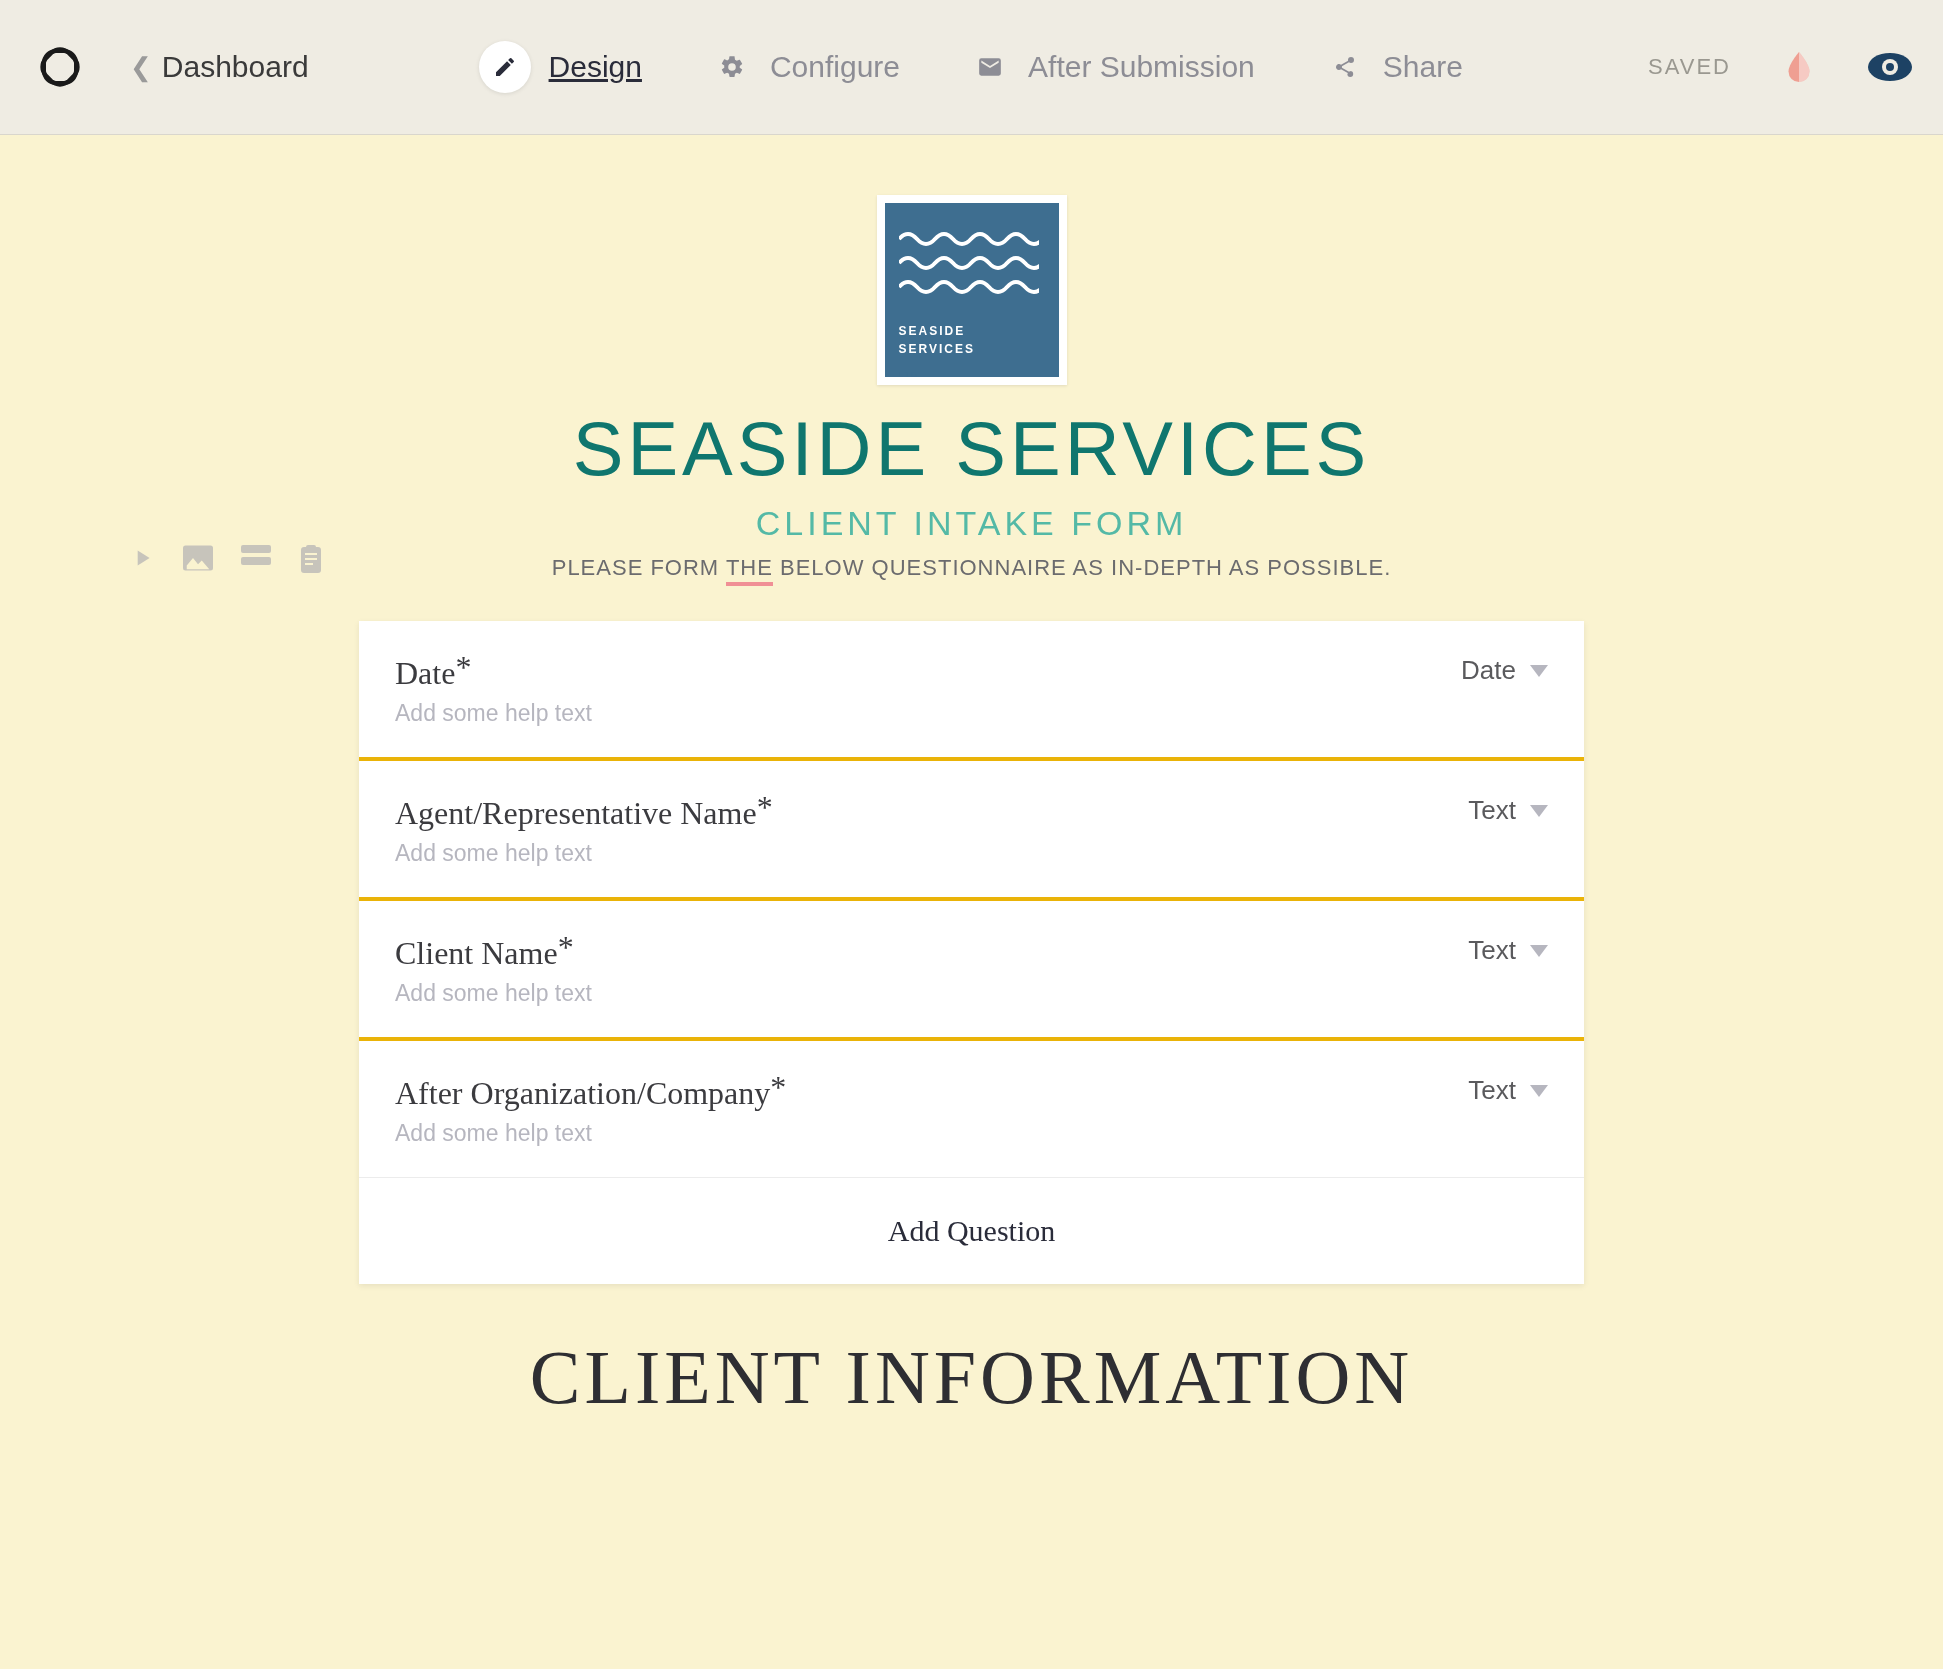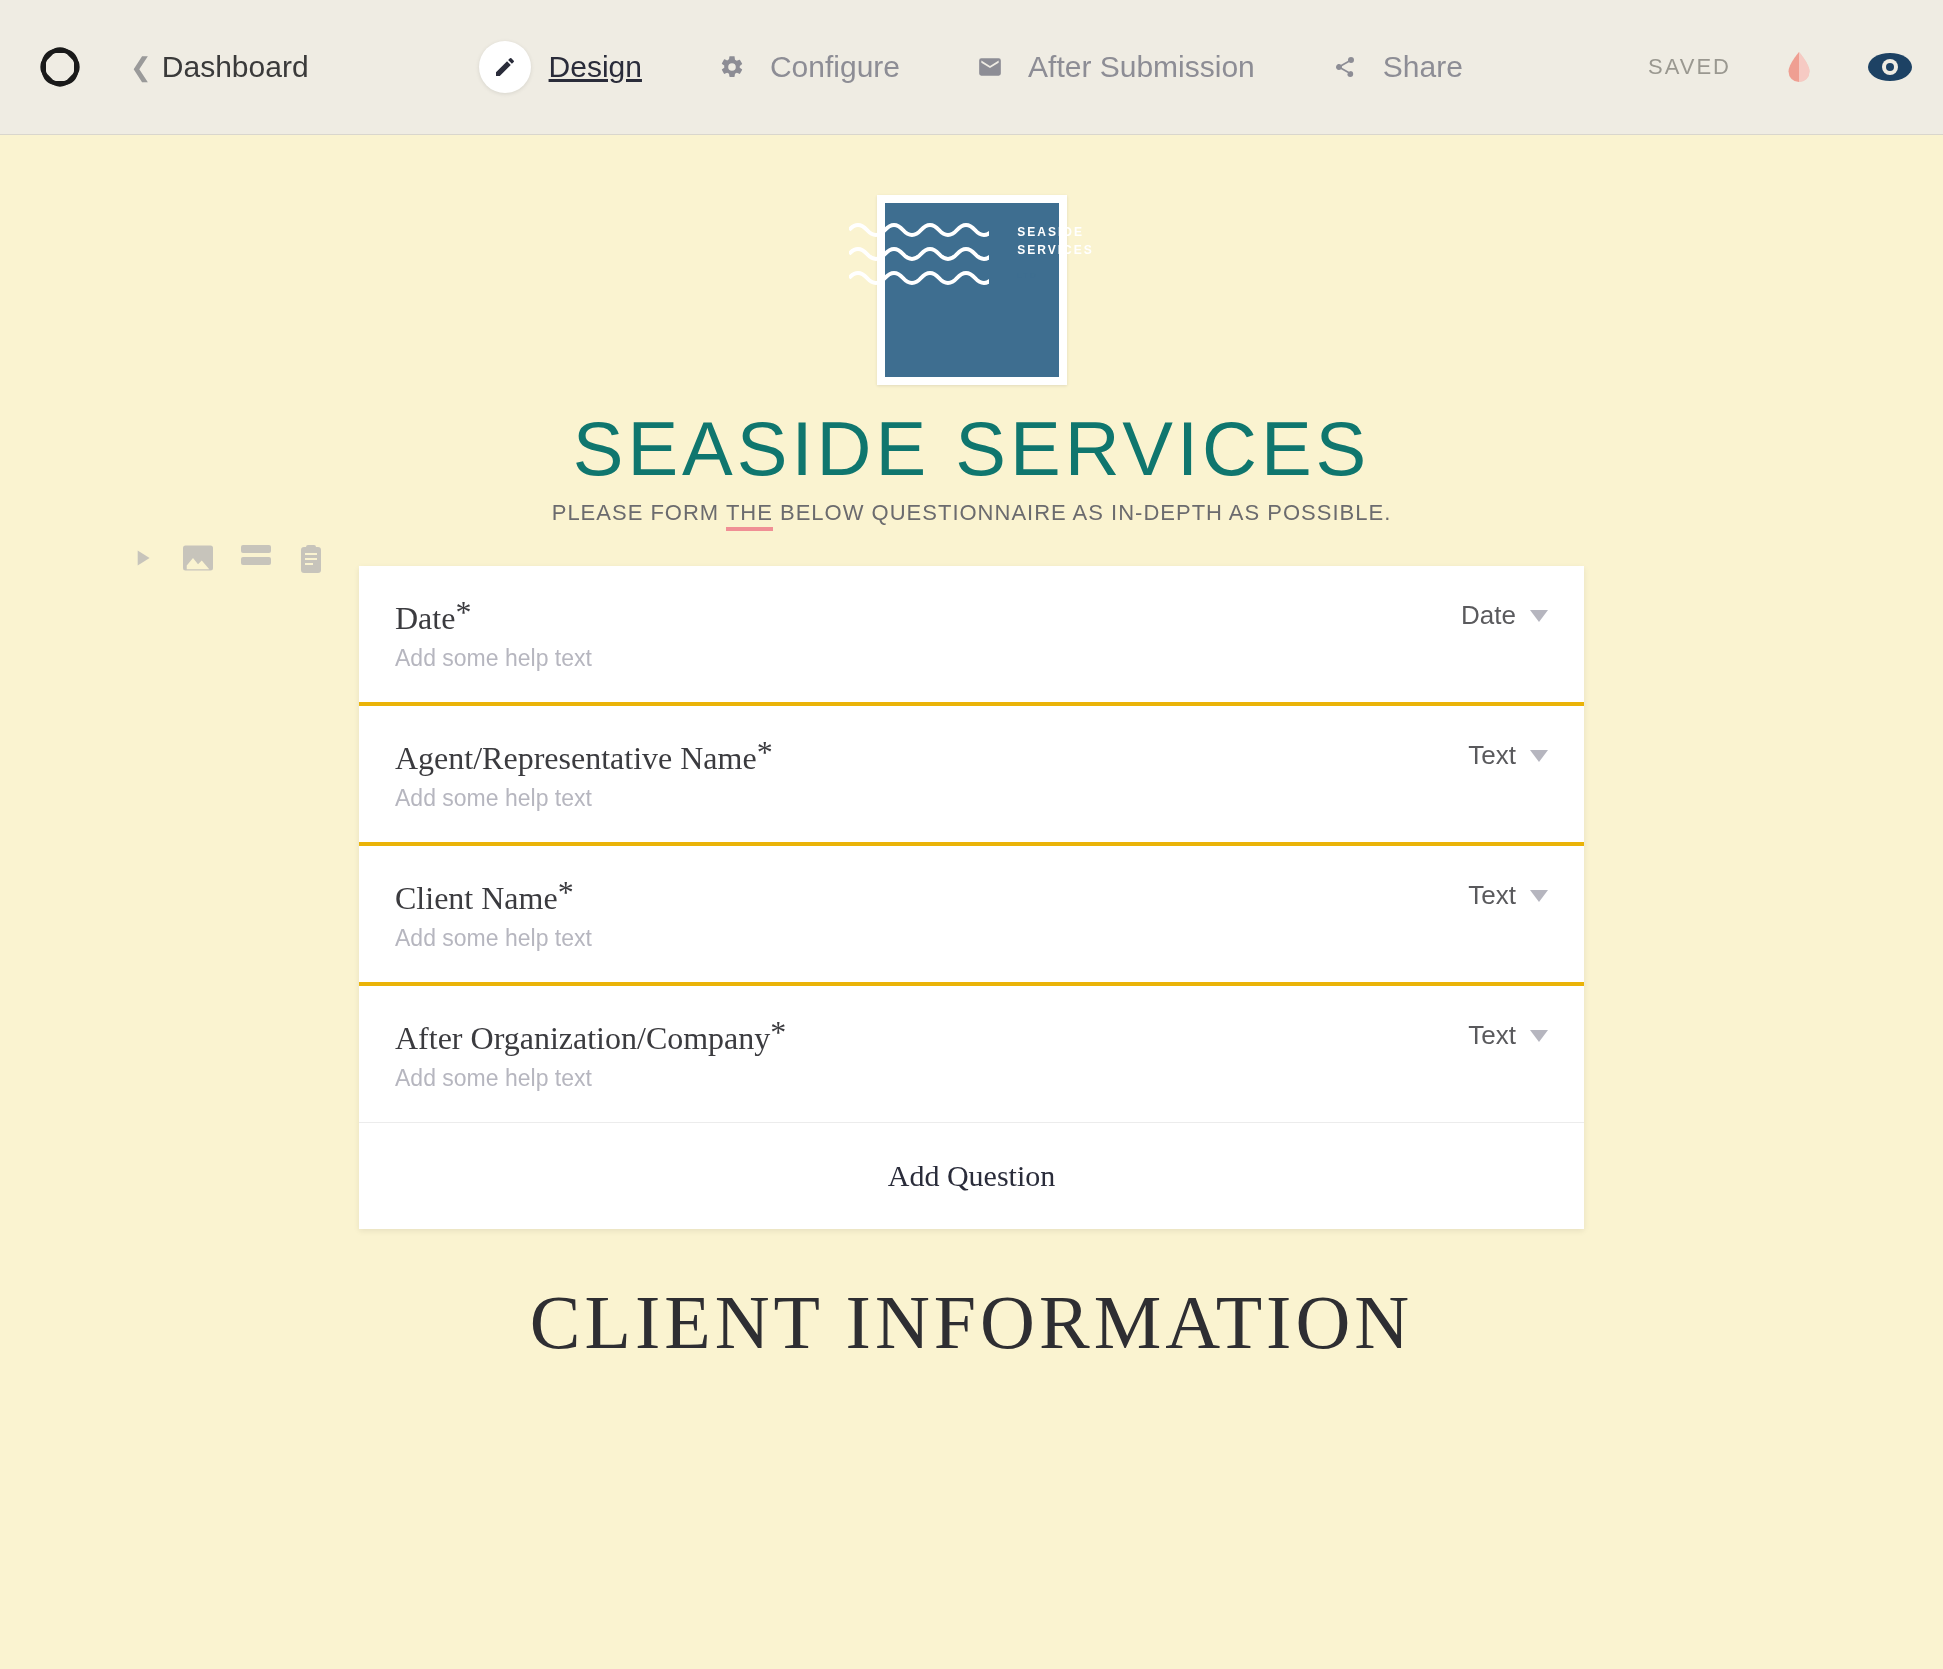--- a/index.html
+++ b/index.html
@@ -87,21 +87,21 @@
     margin:0 auto 20px;
     background:#fff;
     padding:8px;
     box-shadow:0 1px 3px rgba(0,0,0,.1);
   }
   .form-logo-inner{
     background:var(--logo-blue);
     width:100%;height:100%;
     padding:20px 14px 10px;
     color:#fff;
-    display:flex;flex-direction:row;justify-content:center;gap:28px;
+    display:flex;flex-direction:column;justify-content:flex-end;gap:28px;
   }
   .waves{display:flex;flex-direction:column;gap:10px;}
   .logo-text{font-size:12px;letter-spacing:2px;font-weight:600;line-height:1.5;}
   .logo-sub{font-size:8px;letter-spacing:2px;color:var(--logo-blue);position:relative;top:12px;}
   .form-title{
     font-family:Liberation Sans, sans-serif;
     font-size:76px;text-align:center;
     letter-spacing:4px;font-weight:400;
     color:#0f766e;margin:10px 0 8px;
   }
@@ -273,20 +273,21 @@
       </div>
       <div>
         <div class="logo-text">SEASIDE</div>
         <div class="logo-text">SERVICES</div>
         <div class="logo-sub">LTD</div>
       </div>
     </div>
   </div>
 
   <h1 class="form-title">SEASIDE SERVICES</h1>
+  <h2 class="form-subtitle">CLIENT INTAKE FORM</h2>
   <div class="form-note">
     <span>PLEASE FORM </span><span class="underline">THE</span><span> BELOW QUESTIONNAIRE AS IN-DEPTH AS POSSIBLE.</span>
   </div>
 
   <div class="card">
 
     <div class="q-row">
       <div class="q-left">
         <div class="label"><span>Date</span><span class="req">*</span></div>
         <div class="help">Add some help text</div>

